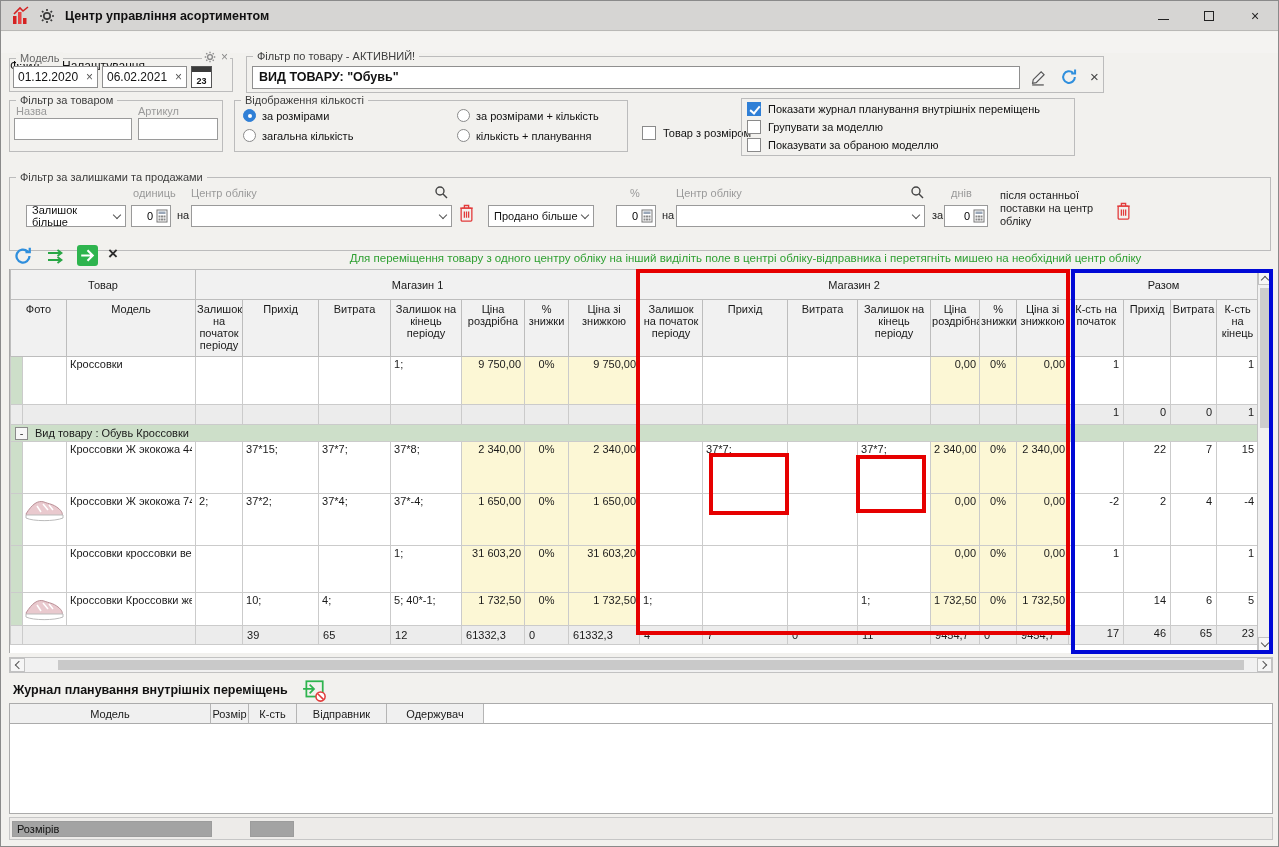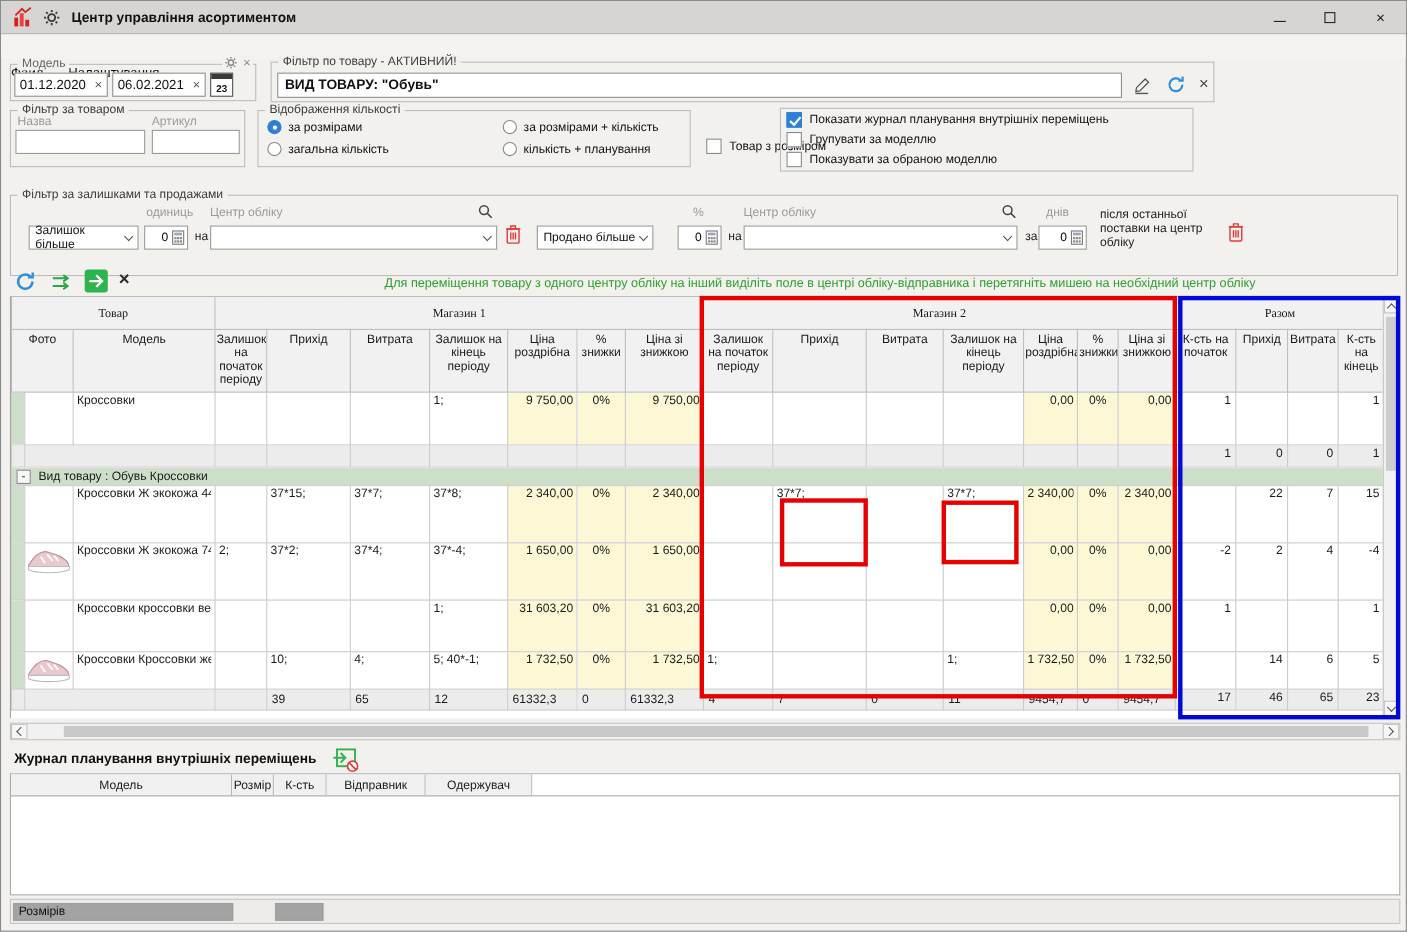--- a/index.html
+++ b/index.html
@@ -45,21 +45,21 @@
   .radio { display:flex; align-items:center; gap:6px; font-size:11px; color:#111; }
   .rb { width:13px; height:13px; border:1px solid #8a8a8a; border-radius:50%; background:#fff; position:relative; flex:0 0 13px; }
   .rb.on { background:#2f7fd6; border-color:#2f7fd6; }
   .rb.on::after { content:""; position:absolute; left:4px; top:4px; width:4px; height:4px; border-radius:50%; background:#fff; }
 
   .cbx { width:14px; height:14px; border:1px solid #8a8a8a; background:#fff; flex:0 0 14px; position:relative; }
   .cbx.on { background:#2f7fd6; border-color:#2f7fd6; }
   .cbx.on::after { content:""; position:absolute; left:4px; top:1px; width:4px; height:8px; border-right:2px solid #fff; border-bottom:2px solid #fff; transform:rotate(40deg); }
   .cbrow { display:flex; align-items:center; gap:7px; font-size:11px; color:#111; }
   #cb-size { position:absolute; left:641px; top:125px; }
-  #gb-jopts { left:708px; top:97px; width:376px; height:58px; }
+  #gb-jopts { left:740px; top:97px; width:334px; height:58px; }
   #jopt-list { position:absolute; left:5px; top:3px; display:flex; flex-direction:column; gap:4px; }
 
   #gb-stock { left:8px; top:176px; width:1262px; height:74px; }
   .sel { position:absolute; height:22px; border:1px solid #9a9a9a; background:#fff; font-size:11px; color:#111; display:flex; align-items:center; justify-content:space-between; padding:0 5px; }
   .numbox { position:absolute; height:22px; border:1px solid #9a9a9a; background:#fff; display:flex; align-items:center; padding:0 2px; gap:3px; }
   .numbox .nv { flex:1; text-align:right; font-size:11px; }
   .inl { position:absolute; font-size:11px; color:#222; }
   .suffix { position:absolute; font-size:11px; color:#222; line-height:13px; width:112px; }
 
   .chv { display:inline-block; width:6px; height:6px; border-right:1.5px solid #555; border-bottom:1.5px solid #555; }
@@ -376,21 +376,21 @@
             <col style="width:73px">
             <col style="width:49px">
             <col style="width:37px">
             <col style="width:52px">
             <col style="width:55px">
             <col style="width:47px">
             <col style="width:46px">
             <col style="width:42px">
           </colgroup>
           <tbody>
-            <tr class="bandrow" style="height:30px;font-family:Liberation Serif, serif;">
+            <tr class="bandrow" style="height:30px;">
               <th colspan="3">Товар</th>
               <th colspan="7">Магазин 1</th>
               <th colspan="7">Магазин 2</th>
               <th colspan="4">Разом</th>
             </tr>
             <tr class="subrow" style="height:57px;">
               <th colspan="2">Фото</th>
               <th>Модель</th>
               <th>Залишок на початок періоду</th>
               <th>Прихід</th>

